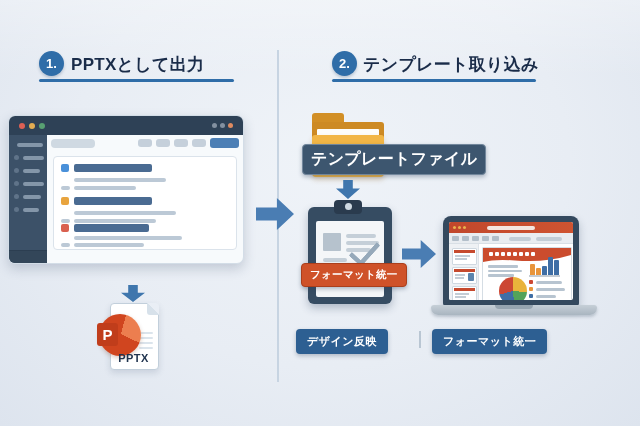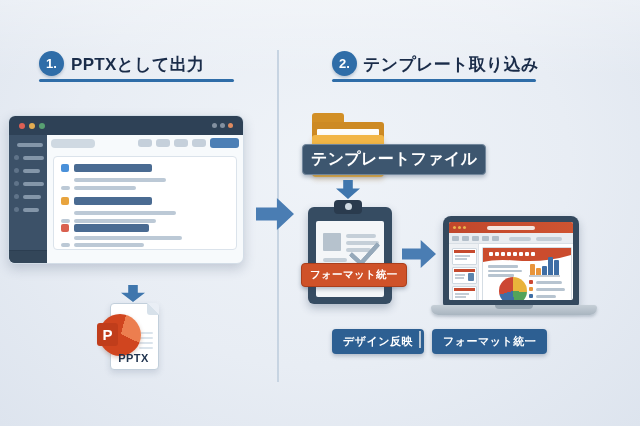--- a/index.html
+++ b/index.html
@@ -357,17 +357,17 @@
       <div class="lg-line" style="left:53px;top:32.5px;width:26px;"></div>
       <div class="lg-sq" style="left:46px;top:39px;background:#e8953c;"></div>
       <div class="lg-line" style="left:53px;top:39.5px;width:29px;"></div>
       <div class="lg-sq" style="left:46px;top:46px;background:#3f6ea5;"></div>
       <div class="lg-line" style="left:53px;top:46.5px;width:20px;"></div>
     </div>
   </div>
   <div class="laptop-base"></div>
   <div class="laptop-notch"></div>
 
-  <div class="badge" style="left:332px;">デザイン反映</div>
+  <div class="badge" style="left:296px;">デザイン反映</div>
   <div class="badge-div"></div>
   <div class="badge" style="left:432px;">フォーマット統一</div>
 
 </div>
 
 </body></html>

